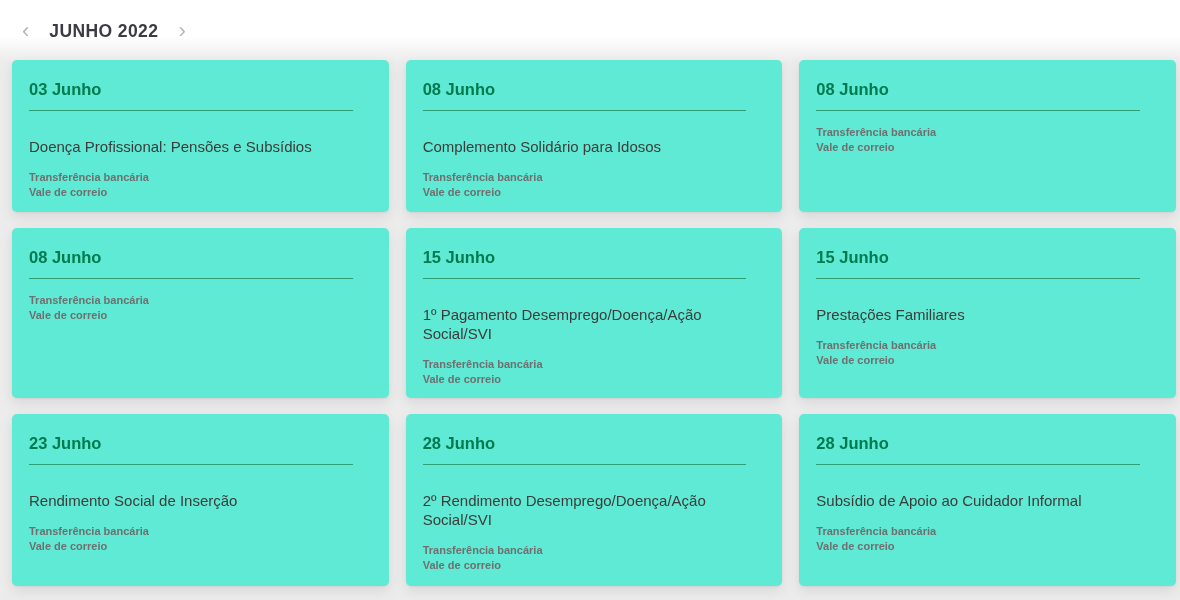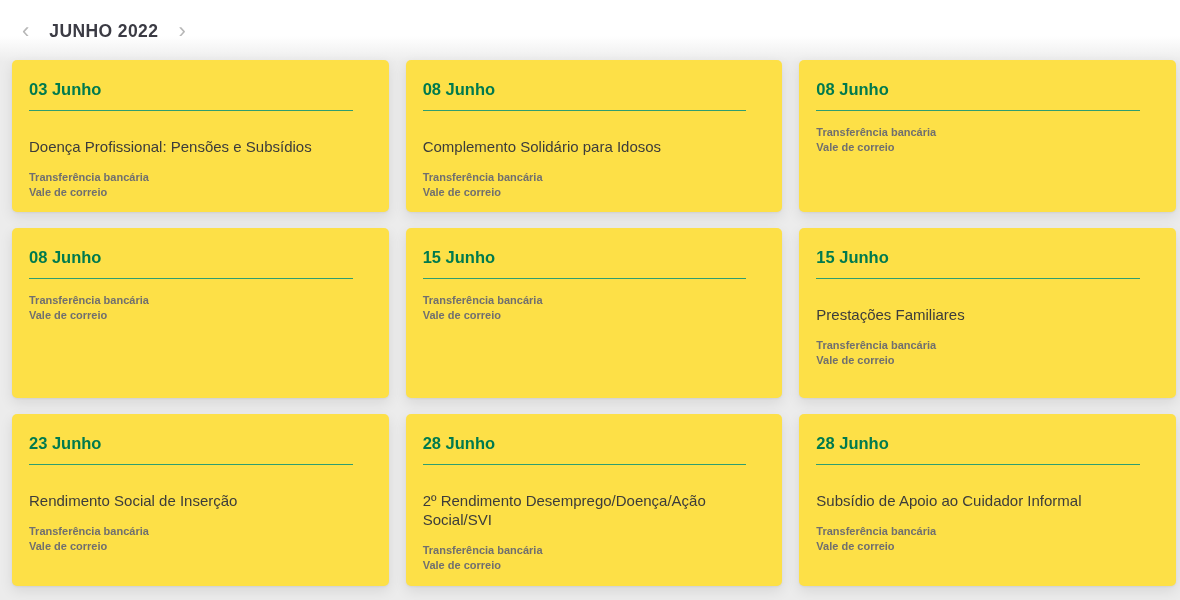--- a/index.html
+++ b/index.html
@@ -39,21 +39,21 @@
   
   .cards-grid {
     display: grid;
     grid-template-columns: 1fr 1fr 1fr;
     grid-template-rows: 152px 170px 172px;
     column-gap: 17px;
     row-gap: 16px;
     margin: 0 4px 0 12px;
   }
   .payment-card {
-    background: #fde047;
+    background: #5eead4;
     border-radius: 5px;
     box-shadow: 0 1px 2px rgba(0,0,0,0.05), 0 5px 14px rgba(0,0,0,0.09);
     padding: 19px 36px 14px 17px;
     overflow: hidden;
   }
   .card-date {
     color: #007a4e;
     font-size: 16.5px;
     font-weight: bold;
     line-height: 20px;
@@ -128,20 +128,21 @@
     <hr class="card-divider">
     <div class="card-methods">
       <div class="payment-method">Transferência bancária</div>
       <div class="payment-method">Vale de correio</div>
     </div>
   </section>
 
   <section class="payment-card">
     <h2 class="card-date">15 Junho</h2>
     <hr class="card-divider">
+    <div class="card-title">1º Pagamento Desemprego/Doença/Ação Social/SVI</div>
     <div class="card-methods">
       <div class="payment-method">Transferência bancária</div>
       <div class="payment-method">Vale de correio</div>
     </div>
   </section>
 
   <section class="payment-card">
     <h2 class="card-date">15 Junho</h2>
     <hr class="card-divider">
     <div class="card-title">Prestações Familiares</div>

